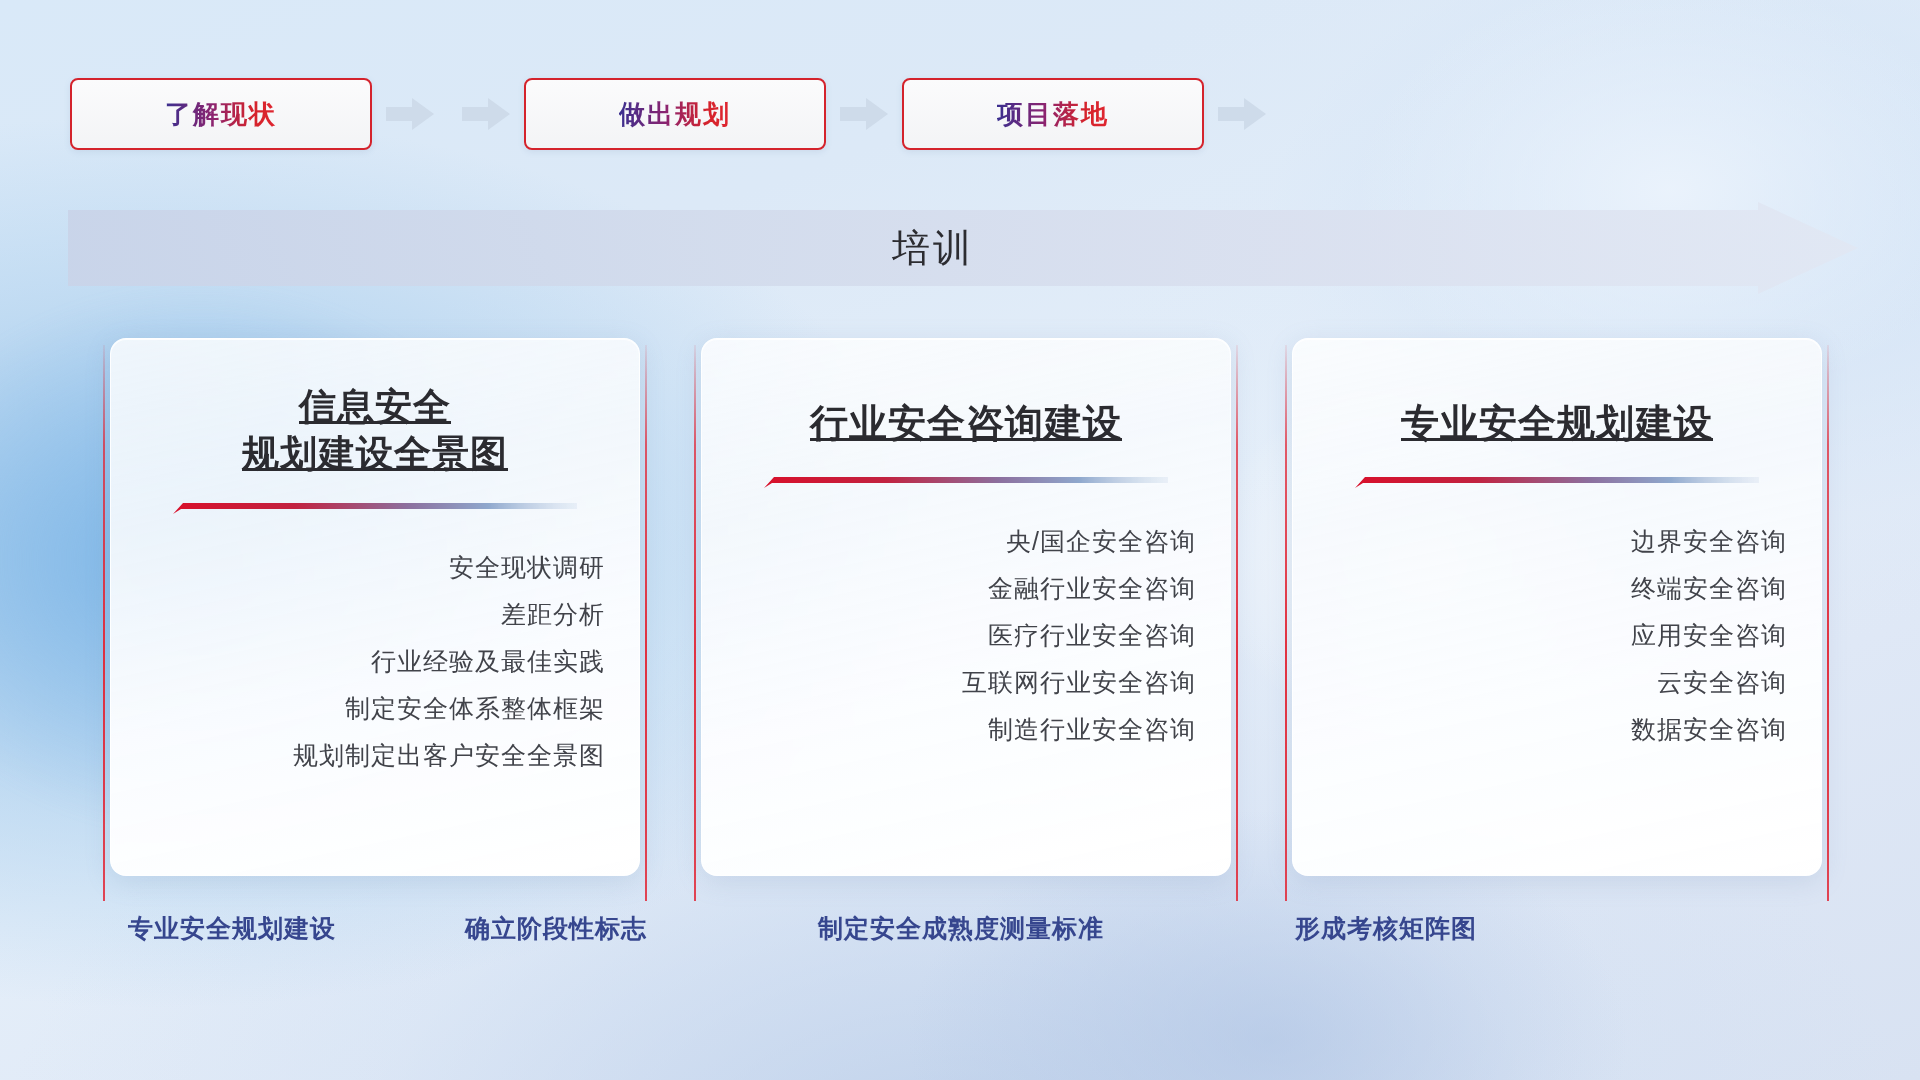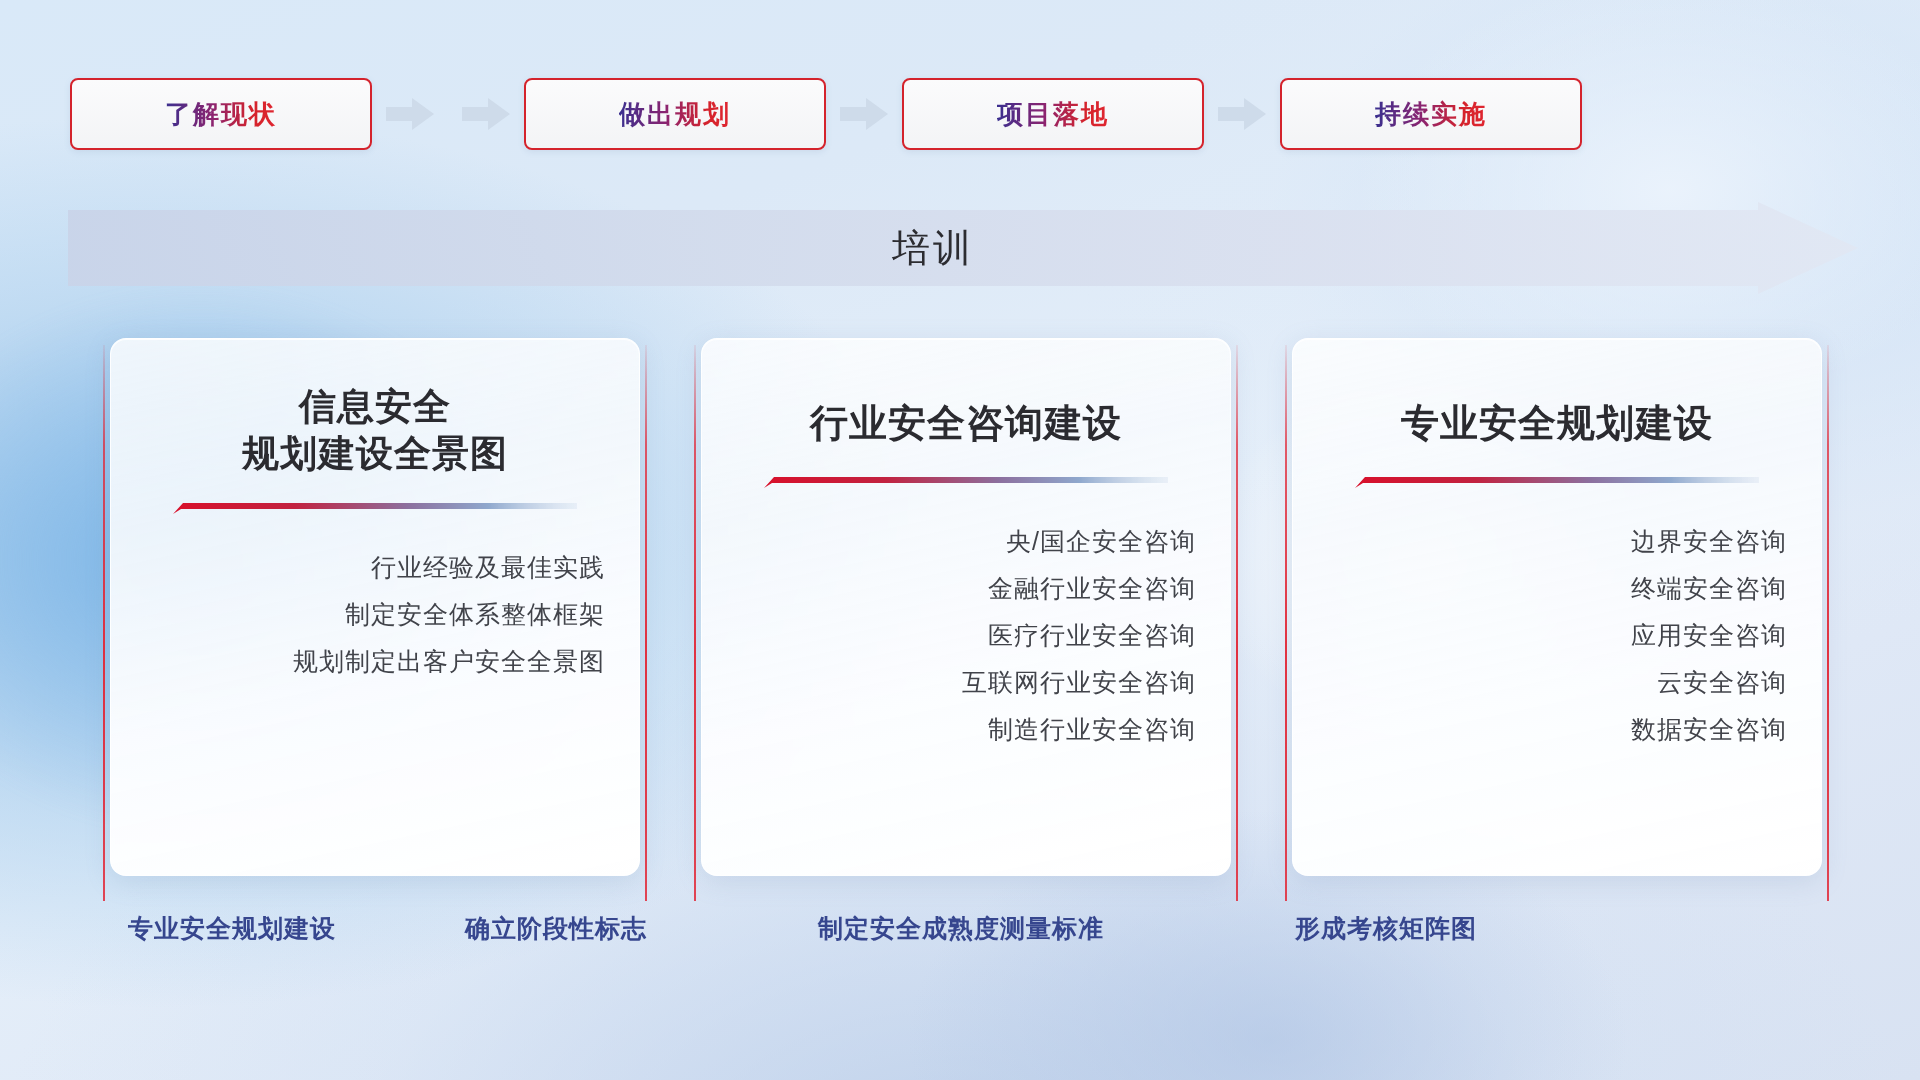--- a/index.html
+++ b/index.html
@@ -158,20 +158,21 @@
   .card::before { left: -8px; }
   .card::after  { right: -8px; }
 
   .card-title {
     font-size: 38px;
     font-weight: 700;
     color: #2b2b30;
     line-height: 1.28;
     text-align: center;
     letter-spacing: 1px;
+    text-decoration: underline;
   }
   .card-title span { display: block; }
 
   .card-divider {
     position: relative;
     width: 404px;
     height: 12px;
     margin: 24px 0 30px;
   }
   .card-divider svg { display: block; width: 100%; height: 100%; }
@@ -253,23 +254,20 @@
 
     <div class="step-box">
       <span class="step-label">项目落地</span>
     </div>
     <div class="step-arrow">
       <svg viewBox="0 0 56 40" preserveAspectRatio="xMidYMid meet" aria-hidden="true">
         <path d="M4 13 H30 V4 L52 20 L30 36 V27 H4 Z" fill="#cedbea"></path>
       </svg>
     </div>
 
-    <div class="step-box">
-      <span class="step-label">持续实施</span>
-    </div>
   </div>
 
   <div id="training">
     <svg viewBox="0 0 1790 92" preserveAspectRatio="none" aria-hidden="true">
       <defs>
         <linearGradient id="bandGrad" x1="0" y1="0" x2="1" y2="0">
           <stop offset="0%" stop-color="#c9d4e9" stop-opacity="0.96"></stop>
           <stop offset="35%" stop-color="#d2dbec" stop-opacity="0.93"></stop>
           <stop offset="70%" stop-color="#dae0ef" stop-opacity="0.90"></stop>
           <stop offset="100%" stop-color="#e1e7f3" stop-opacity="0.86"></stop>
@@ -295,20 +293,22 @@
               <stop offset="30%" stop-color="#c22240"></stop>
               <stop offset="58%" stop-color="#8c6f9e"></stop>
               <stop offset="78%" stop-color="#8fa8cd"></stop>
               <stop offset="100%" stop-color="#cfdcec" stop-opacity="0.35"></stop>
             </linearGradient>
           </defs>
           <path d="M0 12 L10 1 H404 V7 H8 Z" fill="url(#divGrad1)"></path>
         </svg>
       </div>
       <ul class="card-list">
+        <li>安全现状调研</li>
+        <li>差距分析</li>
         <li>行业经验及最佳实践</li>
         <li>制定安全体系整体框架</li>
         <li>规划制定出客户安全全景图</li>
       </ul>
     </div>
 
     <div class="card card--two">
       <div class="card-title">
         <span>行业安全咨询建设</span>
       </div>

